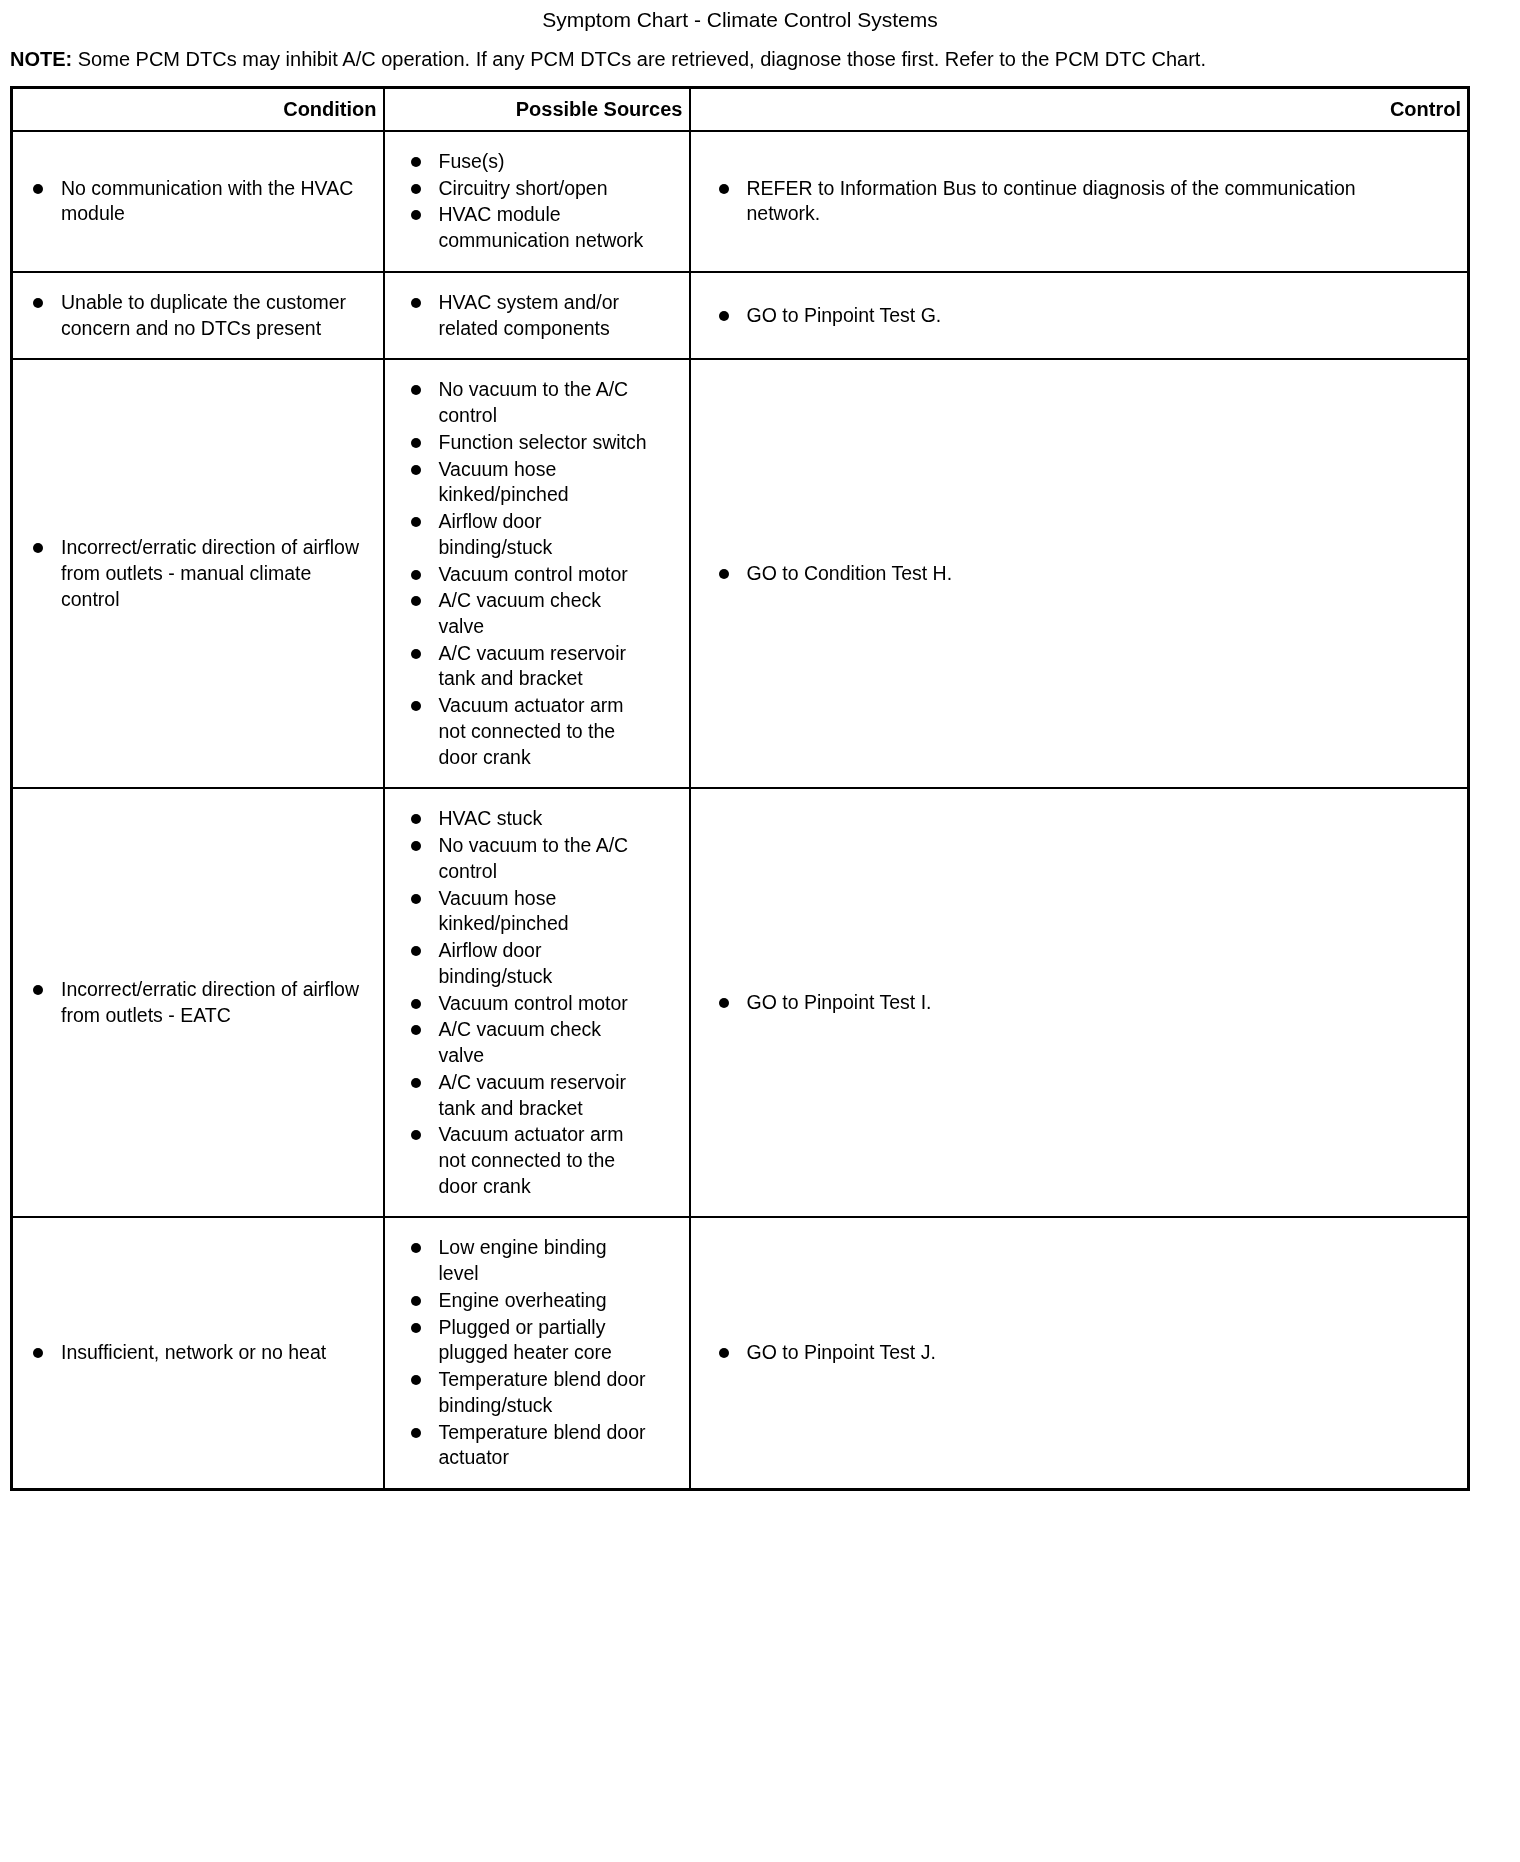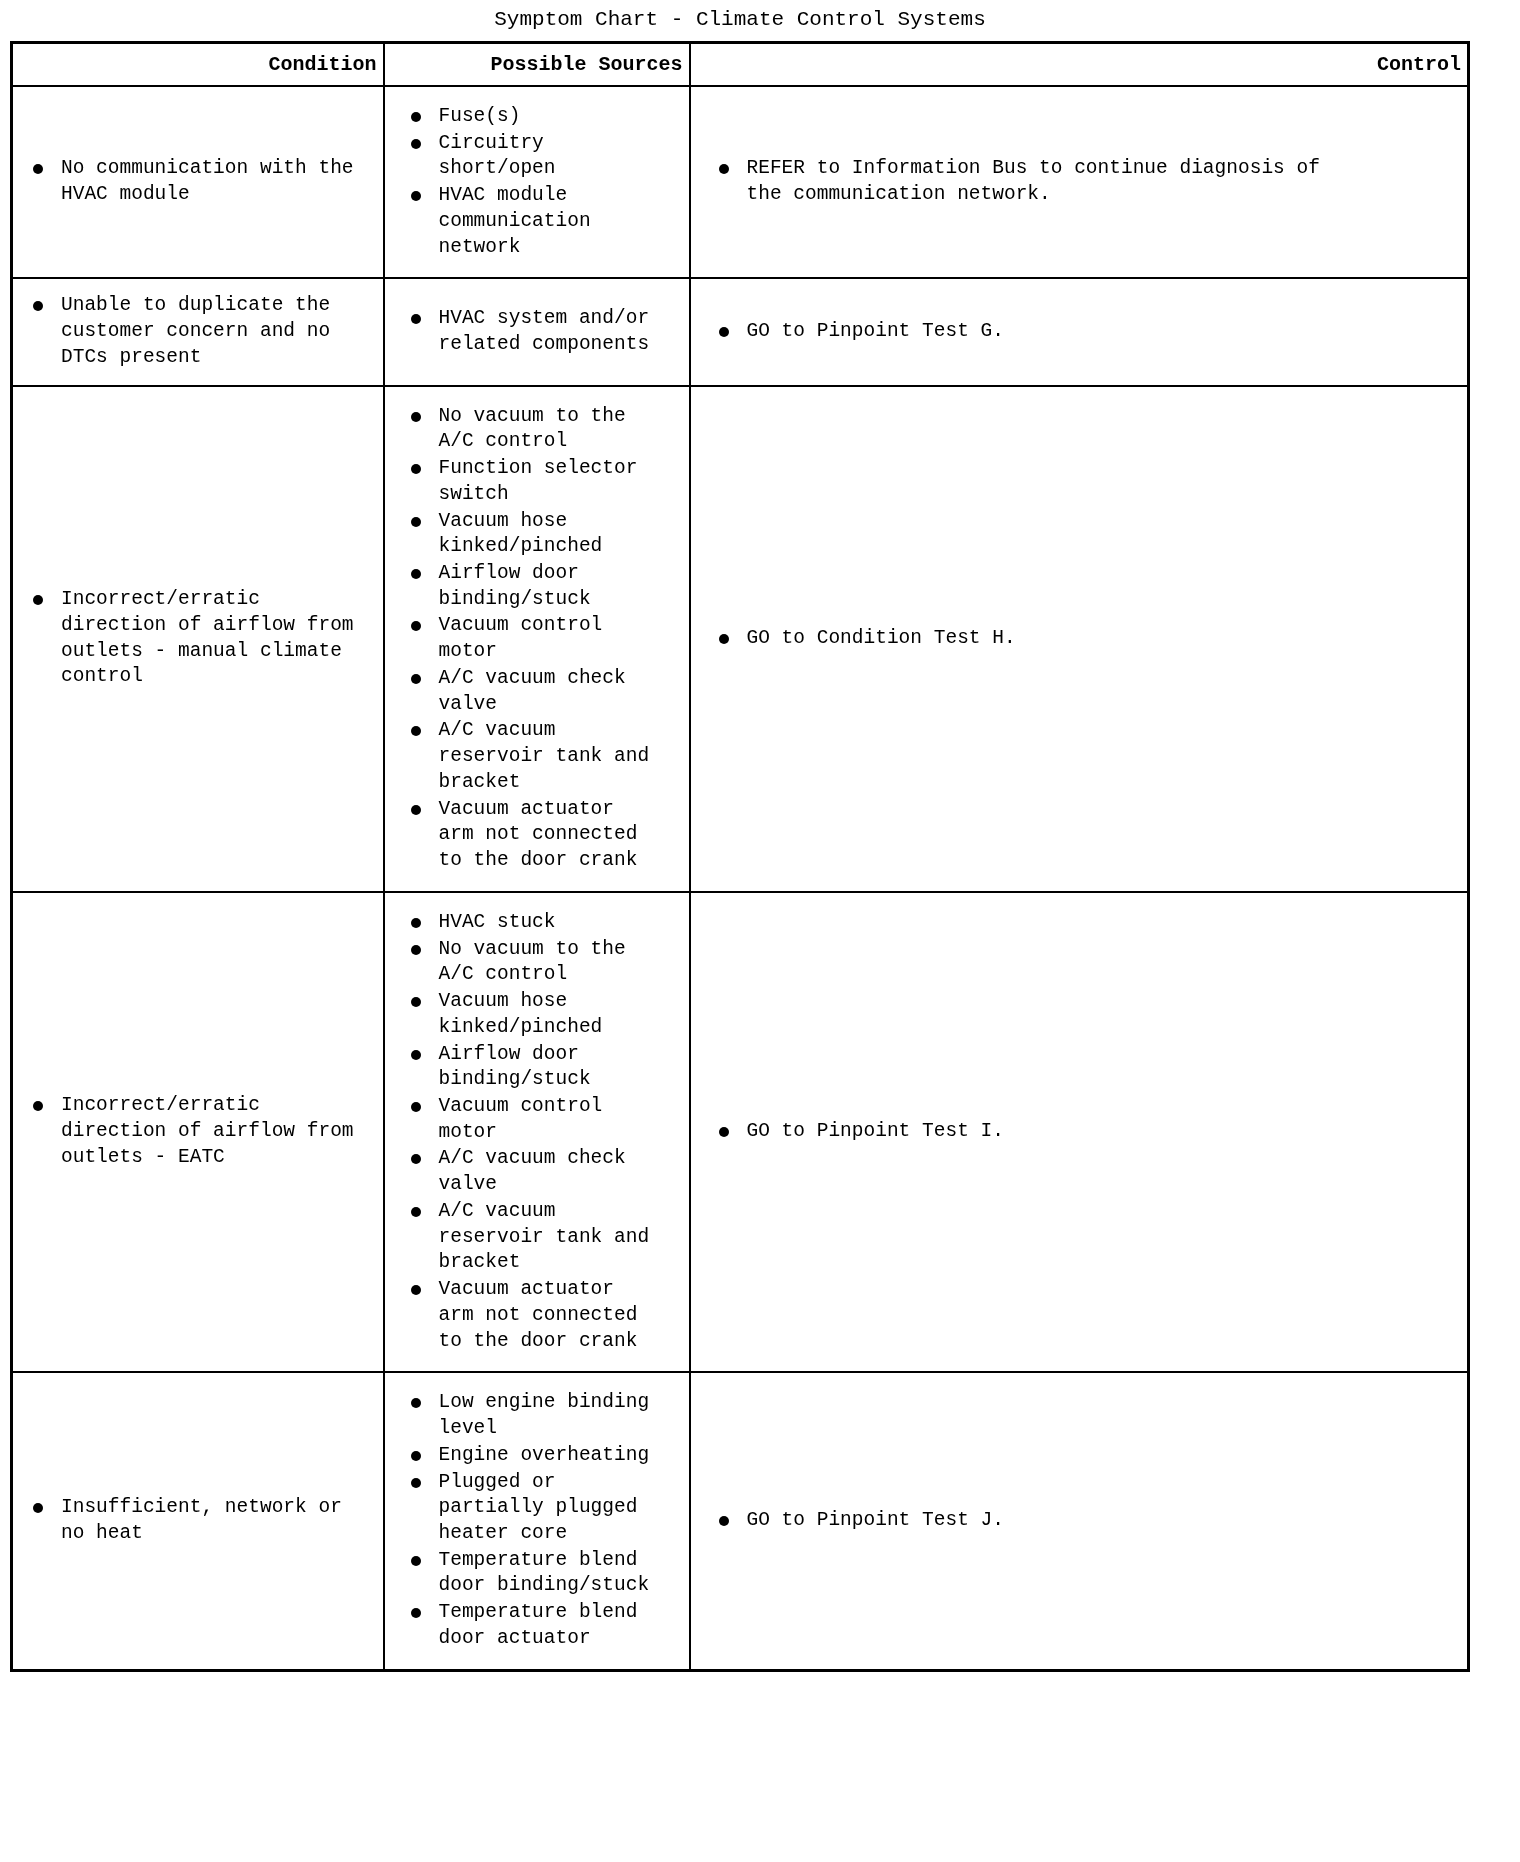--- a/index.html
+++ b/index.html
@@ -7,21 +7,20 @@
     margin: 0;
     padding: 0;
     background: #ffffff;
     color: #000000;
     font-family: "Liberation Sans", "DejaVu Sans", sans-serif;
   }
   .page {
     width: 1492px;
     min-height: 1862px;
     padding: 4px 22px 10px 10px;
-    font-family: Liberation Mono, monospace;
   }
   .title {
     text-align: center;
     font-size: 21px;
     font-weight: normal;
     padding: 4px 0 10px 0;
   }
   .note {
     font-size: 20px;
     line-height: 1.3;
@@ -71,20 +70,24 @@
   .src-text { max-width: 212px; }
   .act-text { max-width: 620px; }
 </style>
 </head>
 <body>
 
 <div class="page">
 
   <div class="title">Symptom Chart - Climate Control Systems</div>
 
+  <div class="note">
+    <span class="note-label">NOTE:</span>
+    <span class="note-text">Some PCM DTCs may inhibit A/C operation. If any PCM DTCs are retrieved, diagnose those first. Refer to the PCM DTC Chart.</span>
+  </div>
 
   <table class="symptom">
     <colgroup>
       <col class="c-cond">
       <col class="c-src">
       <col class="c-act">
     </colgroup>
     <thead>
       <tr>
         <th>Condition</th>

